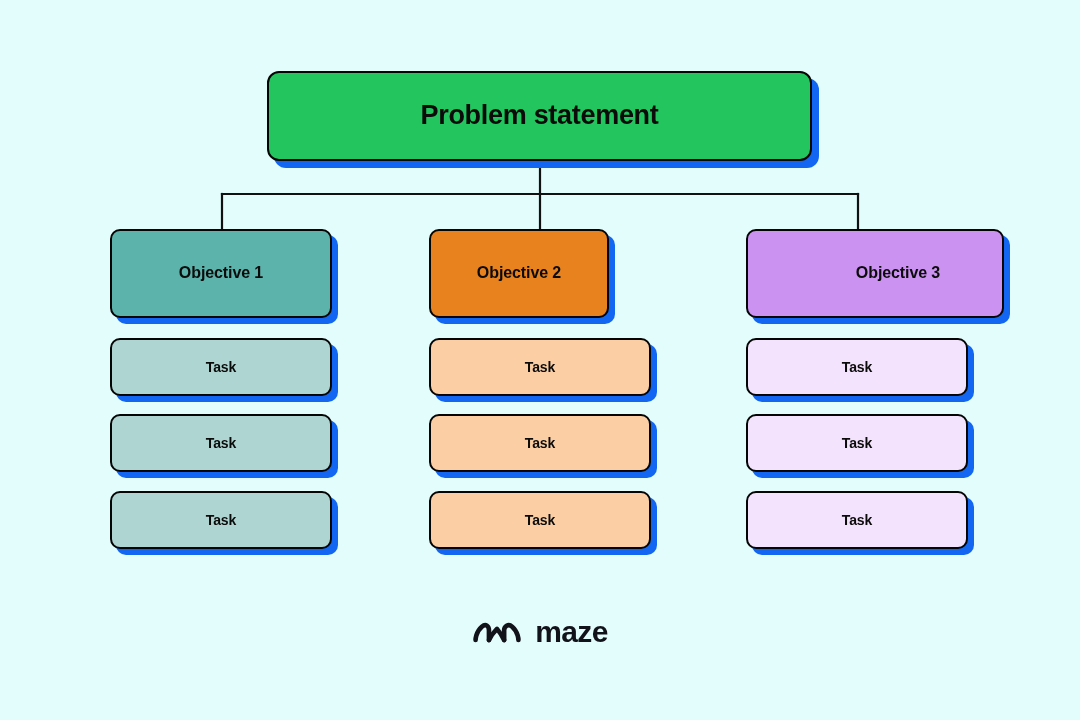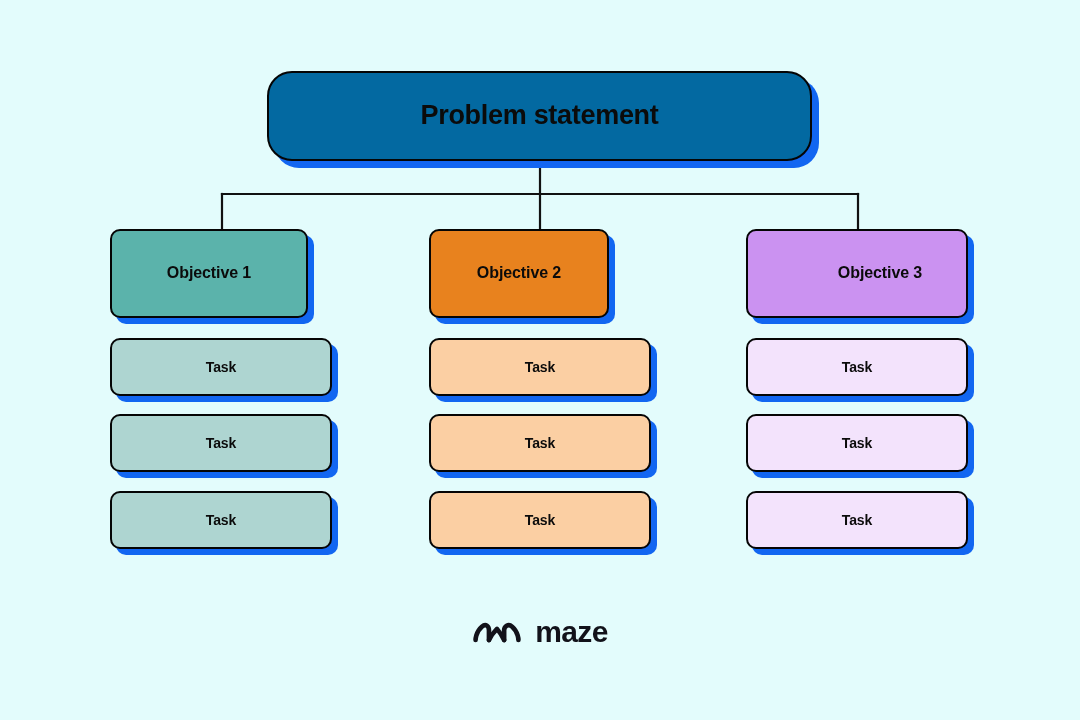--- a/index.html
+++ b/index.html
@@ -107,25 +107,25 @@
       <line x1="222" y1="194" x2="858" y2="194"></line>
 
       <line x1="222" y1="194" x2="222" y2="230"></line>
 
       <line x1="540" y1="194" x2="540" y2="230"></line>
 
       <line x1="858" y1="194" x2="858" y2="230"></line>
     </g>
   </svg>
 
-  <div class="node root" style="left:267px; top:71px; width:545px; height:90px; background:#0369a1;border-radius:25px;">
+  <div class="node root" style="left:267px; top:71px; width:545px; height:90px; background:#22c55e;">
     <span class="node-label">Problem statement</span>
   </div>
 
-  <div class="node objective" style="left:110px; top:229px; width:198px; height:89px; background:#5bb3ab;">
+  <div class="node objective" style="left:110px; top:229px; width:222px; height:89px; background:#5bb3ab;">
     <span class="node-label">Objective 1</span>
   </div>
   <div class="node task" style="left:110px; top:338px; width:222px; height:58px; background:#aed5d1;">
     <span class="node-label">Task</span>
   </div>
   <div class="node task" style="left:110px; top:414px; width:222px; height:58px; background:#aed5d1;">
     <span class="node-label">Task</span>
   </div>
   <div class="node task" style="left:110px; top:491px; width:222px; height:58px; background:#aed5d1;">
     <span class="node-label">Task</span>
@@ -137,21 +137,21 @@
   <div class="node task" style="left:429px; top:338px; width:222px; height:58px; background:#fbcfa3;">
     <span class="node-label">Task</span>
   </div>
   <div class="node task" style="left:429px; top:414px; width:222px; height:58px; background:#fbcfa3;">
     <span class="node-label">Task</span>
   </div>
   <div class="node task" style="left:429px; top:491px; width:222px; height:58px; background:#fbcfa3;">
     <span class="node-label">Task</span>
   </div>
 
-  <div class="node objective" style="left:746px; top:229px; width:222px; height:89px; background:#cb92f1;padding-left:46px;">
+  <div class="node objective" style="left:746px; top:229px; width:258px; height:89px; background:#cb92f1;padding-left:46px;">
     <span class="node-label">Objective 3</span>
   </div>
   <div class="node task" style="left:746px; top:338px; width:222px; height:58px; background:#f3e3fc;">
     <span class="node-label">Task</span>
   </div>
   <div class="node task" style="left:746px; top:414px; width:222px; height:58px; background:#f3e3fc;">
     <span class="node-label">Task</span>
   </div>
   <div class="node task" style="left:746px; top:491px; width:222px; height:58px; background:#f3e3fc;">
     <span class="node-label">Task</span>

